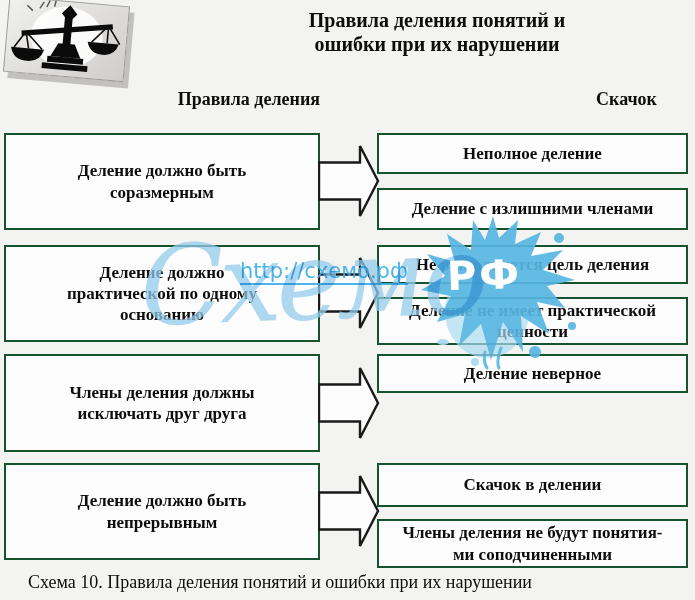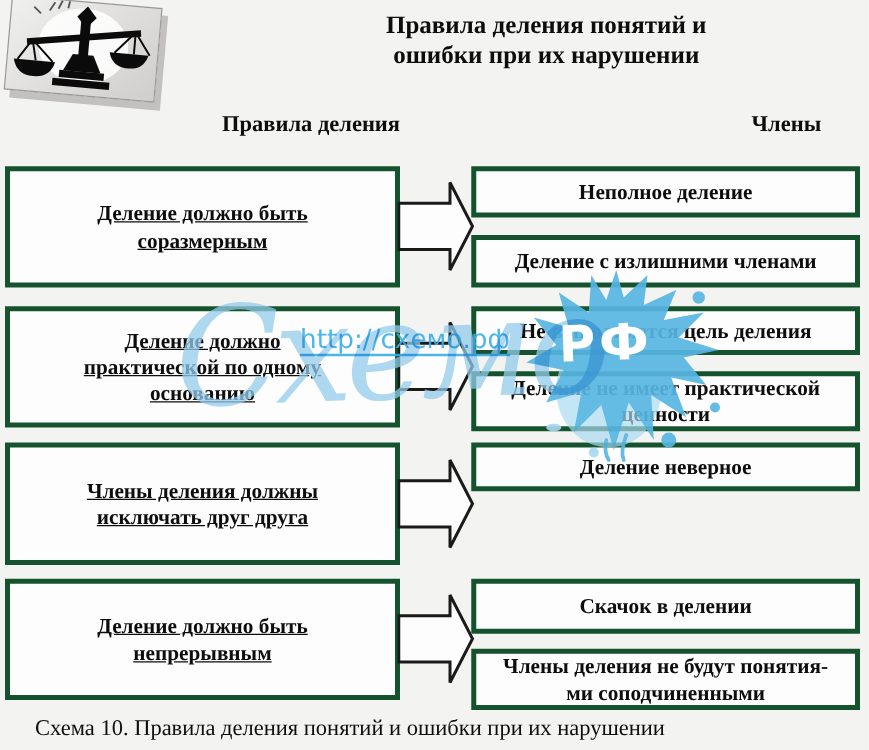--- a/index.html
+++ b/index.html
@@ -23,26 +23,26 @@
     line-height:1.18; white-space:pre-line;
   }
   .col-header {
     position:absolute; top:89px; font-size:18px; font-weight:bold; text-align:right;
   }
   .col-header.left  { left:4px;   width:316px; }
   .col-header.right { left:377px; width:280px; }
   
   .box {
     position:absolute; box-sizing:border-box;
-    background:#fdfdfd; border:4px solid #14532d;
+    background:#fdfdfd; border:2px solid #14532d;
     display:flex; align-items:center; justify-content:center;
     text-align:center; font-weight:bold; font-size:17px; line-height:1.24;
     white-space:pre-line; padding:2px 6px; z-index:2;
   }
-  .rule-box  { left:4px;   width:316px;text-decoration:underline; }
+  .rule-box  { left:4px;   width:316px; }
   .error-box { left:377px; width:311px; }
   .arrow { position:absolute; left:318px; width:62px; height:76px; z-index:2; }
   
   .caption {
     position:absolute; left:28px; top:572px; width:644px;
     font-size:18px; font-weight:normal;
   }
   
   .watermark { position:absolute; inset:0; pointer-events:none; z-index:5; }
   .wm-script {
@@ -89,21 +89,21 @@
       <path d="M18,34 L7,51 M18,34 L22,51 M18,34 L36,51" stroke="#0b0b0b" stroke-width="1.6" fill="none"></path>
       <path d="M4,51 Q7,64 21,64 Q35,64 38,51 Z" fill="#0b0b0b"></path>
       <path d="M102,21 L86,39 M102,21 L102,39 M102,21 L115,39" stroke="#0b0b0b" stroke-width="1.6" fill="none"></path>
       <path d="M82,39 Q85,51 98,51 Q111,51 114,39 Z" fill="#0b0b0b"></path>
     </svg>
   </div>
 
   <div class="title">Правила деления понятий и
 ошибки при их нарушении</div>
   <div class="col-header left">Правила деления</div>
-  <div class="col-header right">Члены</div>
+  <div class="col-header right">Скачок</div>
 
   <div class="box rule-box" style="top:133px;height:97px">Деление должно быть
 соразмерным</div>
   <svg class="arrow" style="top:143px" viewBox="0 0 62 76">
     <path d="M1,19.5 H42 V3 L60,38 L42,73 V56.5 H1 Z" fill="#fdfdfd" stroke="#1a1a1a" stroke-width="2.4"></path>
   </svg>
   <div class="box error-box" style="top:133px;height:41px">Неполное деление</div>
   <div class="box error-box" style="top:188px;height:42px">Деление с излишними членами</div>
 
   <div class="box rule-box" style="top:245px;height:97px">Деление должно

